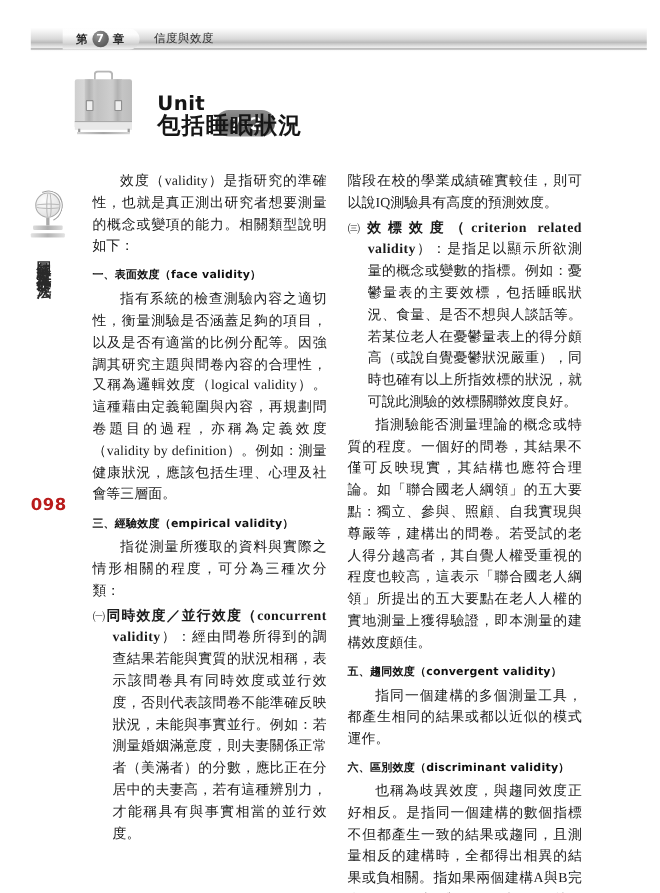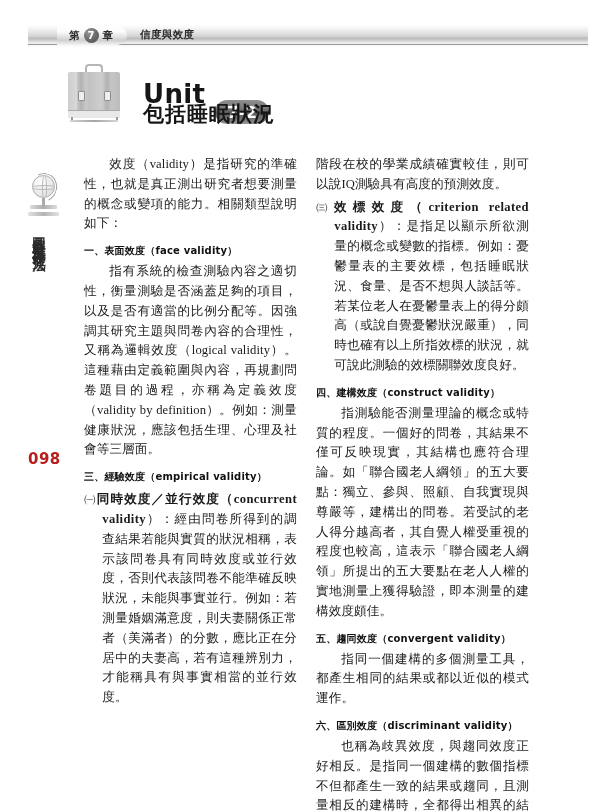--- a/index.html
+++ b/index.html
@@ -75,21 +75,21 @@
     align-items: center;
     justify-content: center;
     line-height: 1;
   }
   .hdr-title {
     position: absolute;
     left: 140px;
     top: 3px;
     font-family: "DejaVu Sans", "Liberation Sans", sans-serif;
     font-size: 10.5px;
-    font-weight: bold;
+    font-weight: normal;
     color: #2b2b2b;
     letter-spacing: 0.4px;
   }
 
   
   .unit-block {
     position: absolute;
     left: 66px;
     top: 62px;
     width: 300px;
@@ -163,21 +163,21 @@
   .unit-row {
     position: absolute;
     left: 77px;
     top: 2px;
     display: flex;
     align-items: center;
     gap: 10px;
   }
   .unit-word {
     font-family: "DejaVu Sans", "Liberation Sans", sans-serif;
-    font-size: 26px;
+    font-size: 18px;
     font-weight: bold;
     color: #161616;
     letter-spacing: 0.3px;
   }
   .unit-badge {
     min-width: 54px;
     height: 24px;
     padding: 0 10px;
     border-radius: 12px;
     background: linear-gradient(to bottom,
@@ -413,31 +413,31 @@
 <div class="columns">
 
   <div class="col col-left">
     <p class="para indent">效度（validity）是指研究的準確性，也就是真正測出研究者想要測量的概念或變項的能力。相關類型說明如下：</p>
 
     <p class="heading">一、表面效度（face validity）</p>
 
     <p class="para indent">指有系統的檢查測驗內容之適切性，衡量測驗是否涵蓋足夠的項目，以及是否有適當的比例分配等。因強調其研究主題與問卷內容的合理性，又稱為邏輯效度（logical validity）。這種藉由定義範圍與內容，再規劃問卷題目的過程，亦稱為定義效度（validity by definition）。例如：測量健康狀況，應該包括生理、心理及社會等三層面。</p>
 
     <p class="heading">三、經驗效度（empirical validity）</p>
+    <p class="para indent">指從測量所獲取的資料與實際之情形相關的程度，可分為三種次分類：</p>
 
     <p class="subitem"><span class="mk">㈠</span><span class="lbl">同時效度／並行效度（</span><span class="en-b">concurrent validity</span><span>）：經由問卷所得到的調查結果若能與實質的狀況相稱，表示該問卷具有同時效度或並行效度，否則代表該問卷不能準確反映狀況，未能與事實並行。例如：若測量婚姻滿意度，則夫妻關係正常者（美滿者）的分數，應比正在分居中的夫妻高，若有這種辨別力，才能稱具有與事實相當的並行效度。</span></p>
 
   </div>
 
   <div class="col col-right">
     <p class="para">階段在校的學業成績確實較佳，則可以說IQ測驗具有高度的預測效度。</p>
 
     <p class="subitem"><span class="mk">㈢</span><span class="lbl">效標效度（</span><span class="en-b">criterion related validity</span><span>）：是指足以顯示所欲測量的概念或變數的指標。例如：憂鬱量表的主要效標，包括睡眠狀況、食量、是否不想與人談話等。若某位老人在憂鬱量表上的得分頗高（或說自覺憂鬱狀況嚴重），同時也確有以上所指效標的狀況，就可說此測驗的效標關聯效度良好。</span></p>
 
-    <p class="heading">四、建構效度（construct validity）</p>
     <p class="para indent">指測驗能否測量理論的概念或特質的程度。一個好的問卷，其結果不僅可反映現實，其結構也應符合理論。如「聯合國老人綱領」的五大要點：獨立、參與、照顧、自我實現與尊嚴等，建構出的問卷。若受試的老人得分越高者，其自覺人權受重視的程度也較高，這表示「聯合國老人綱領」所提出的五大要點在老人人權的實地測量上獲得驗證，即本測量的建構效度頗佳。</p>
 
     <p class="heading">五、趨同效度（convergent validity）</p>
     <p class="para indent">指同一個建構的多個測量工具，都產生相同的結果或都以近似的模式運作。</p>
 
     <p class="heading">六、區別效度（discriminant validity）</p>
     <p class="para indent">也稱為歧異效度，與趨同效度正好相反。是指同一個建構的數個指標不但都產生一致的結果或趨同，且測量相反的建構時，全都得出相異的結果或負相關。指如果兩個建構A與B完全不同，那麼A與B兩個測量工具就不應有所關聯。</p>
 
   </div>
 </div>

